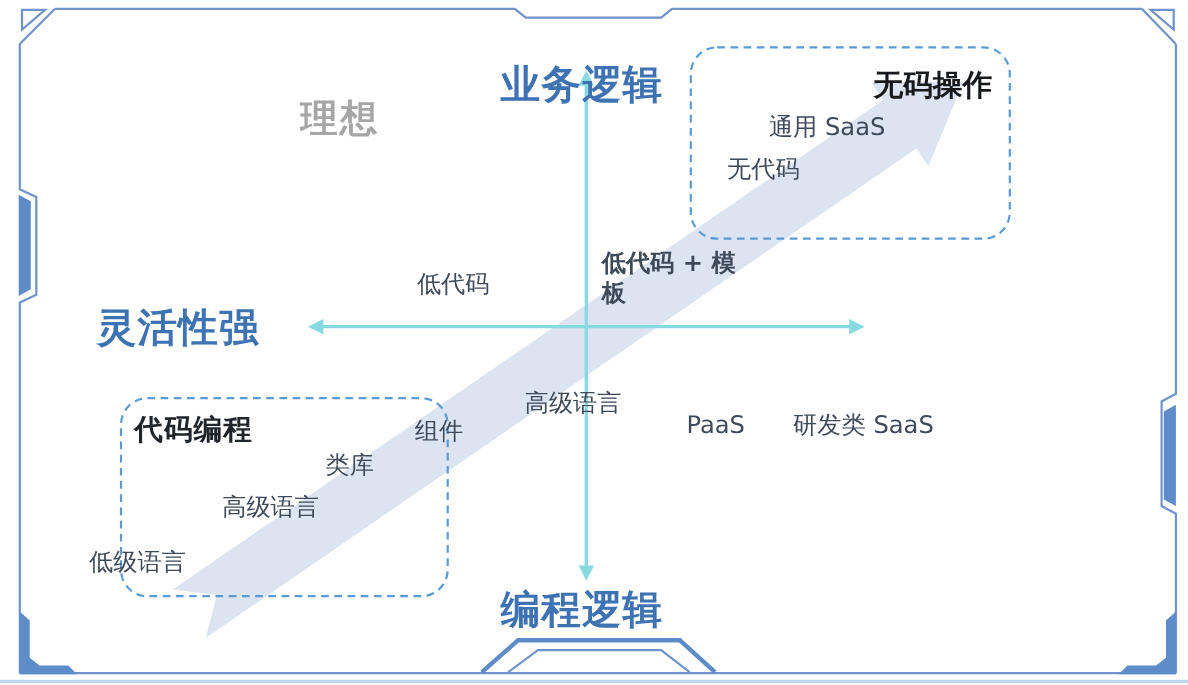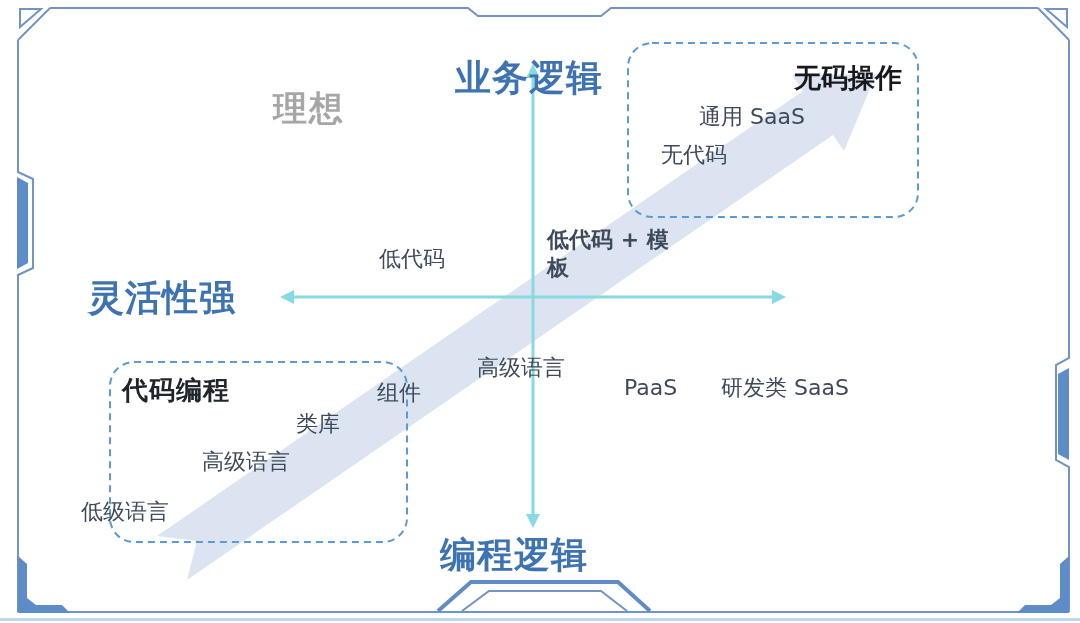--- a/index.html
+++ b/index.html
@@ -57,21 +57,21 @@
       <polygon points="786,297 772,290 772,304" stroke="none"></polygon>
     </g>
 
     <g fill="none" stroke="#5b9bd5" stroke-width="2" stroke-dasharray="7 5">
       <rect x="628" y="43" width="290" height="174" rx="24"></rect>
       <rect x="110" y="362" width="297" height="180" rx="24"></rect>
     </g>
   </svg>
 
   <div class="lbl axis-label" style="left:455px; top:22px;margin-top:34px;">业务逻辑</div>
-  <div class="lbl axis-label" style="left:440px; top:533px;">编程逻辑</div>
+  <div class="lbl axis-label" style="left:455px; top:533px;">编程逻辑</div>
   <div class="lbl axis-label" style="left:88px;  top:277px;font-family:Liberation Serif, serif;">灵活性强</div>
 
   <div class="lbl ideal-label" style="left:273px; top:88px;">理想</div>
   <div class="lbl strong-black" style="left:794px; top:62px;">无码操作</div>
   <div class="lbl strong-dark" style="left:122px; top:377px;">代码编程</div>
 
   <div class="lbl" style="left:699px; top:104px;">通用 SaaS</div>
   <div class="lbl" style="left:661px; top:142px;">无代码</div>
   <div class="lbl wrap2" style="left:547px; top:226px;font-weight:bold;">低代码 + 模板</div>
   <div class="lbl" style="left:379px; top:246px;">低代码</div>

